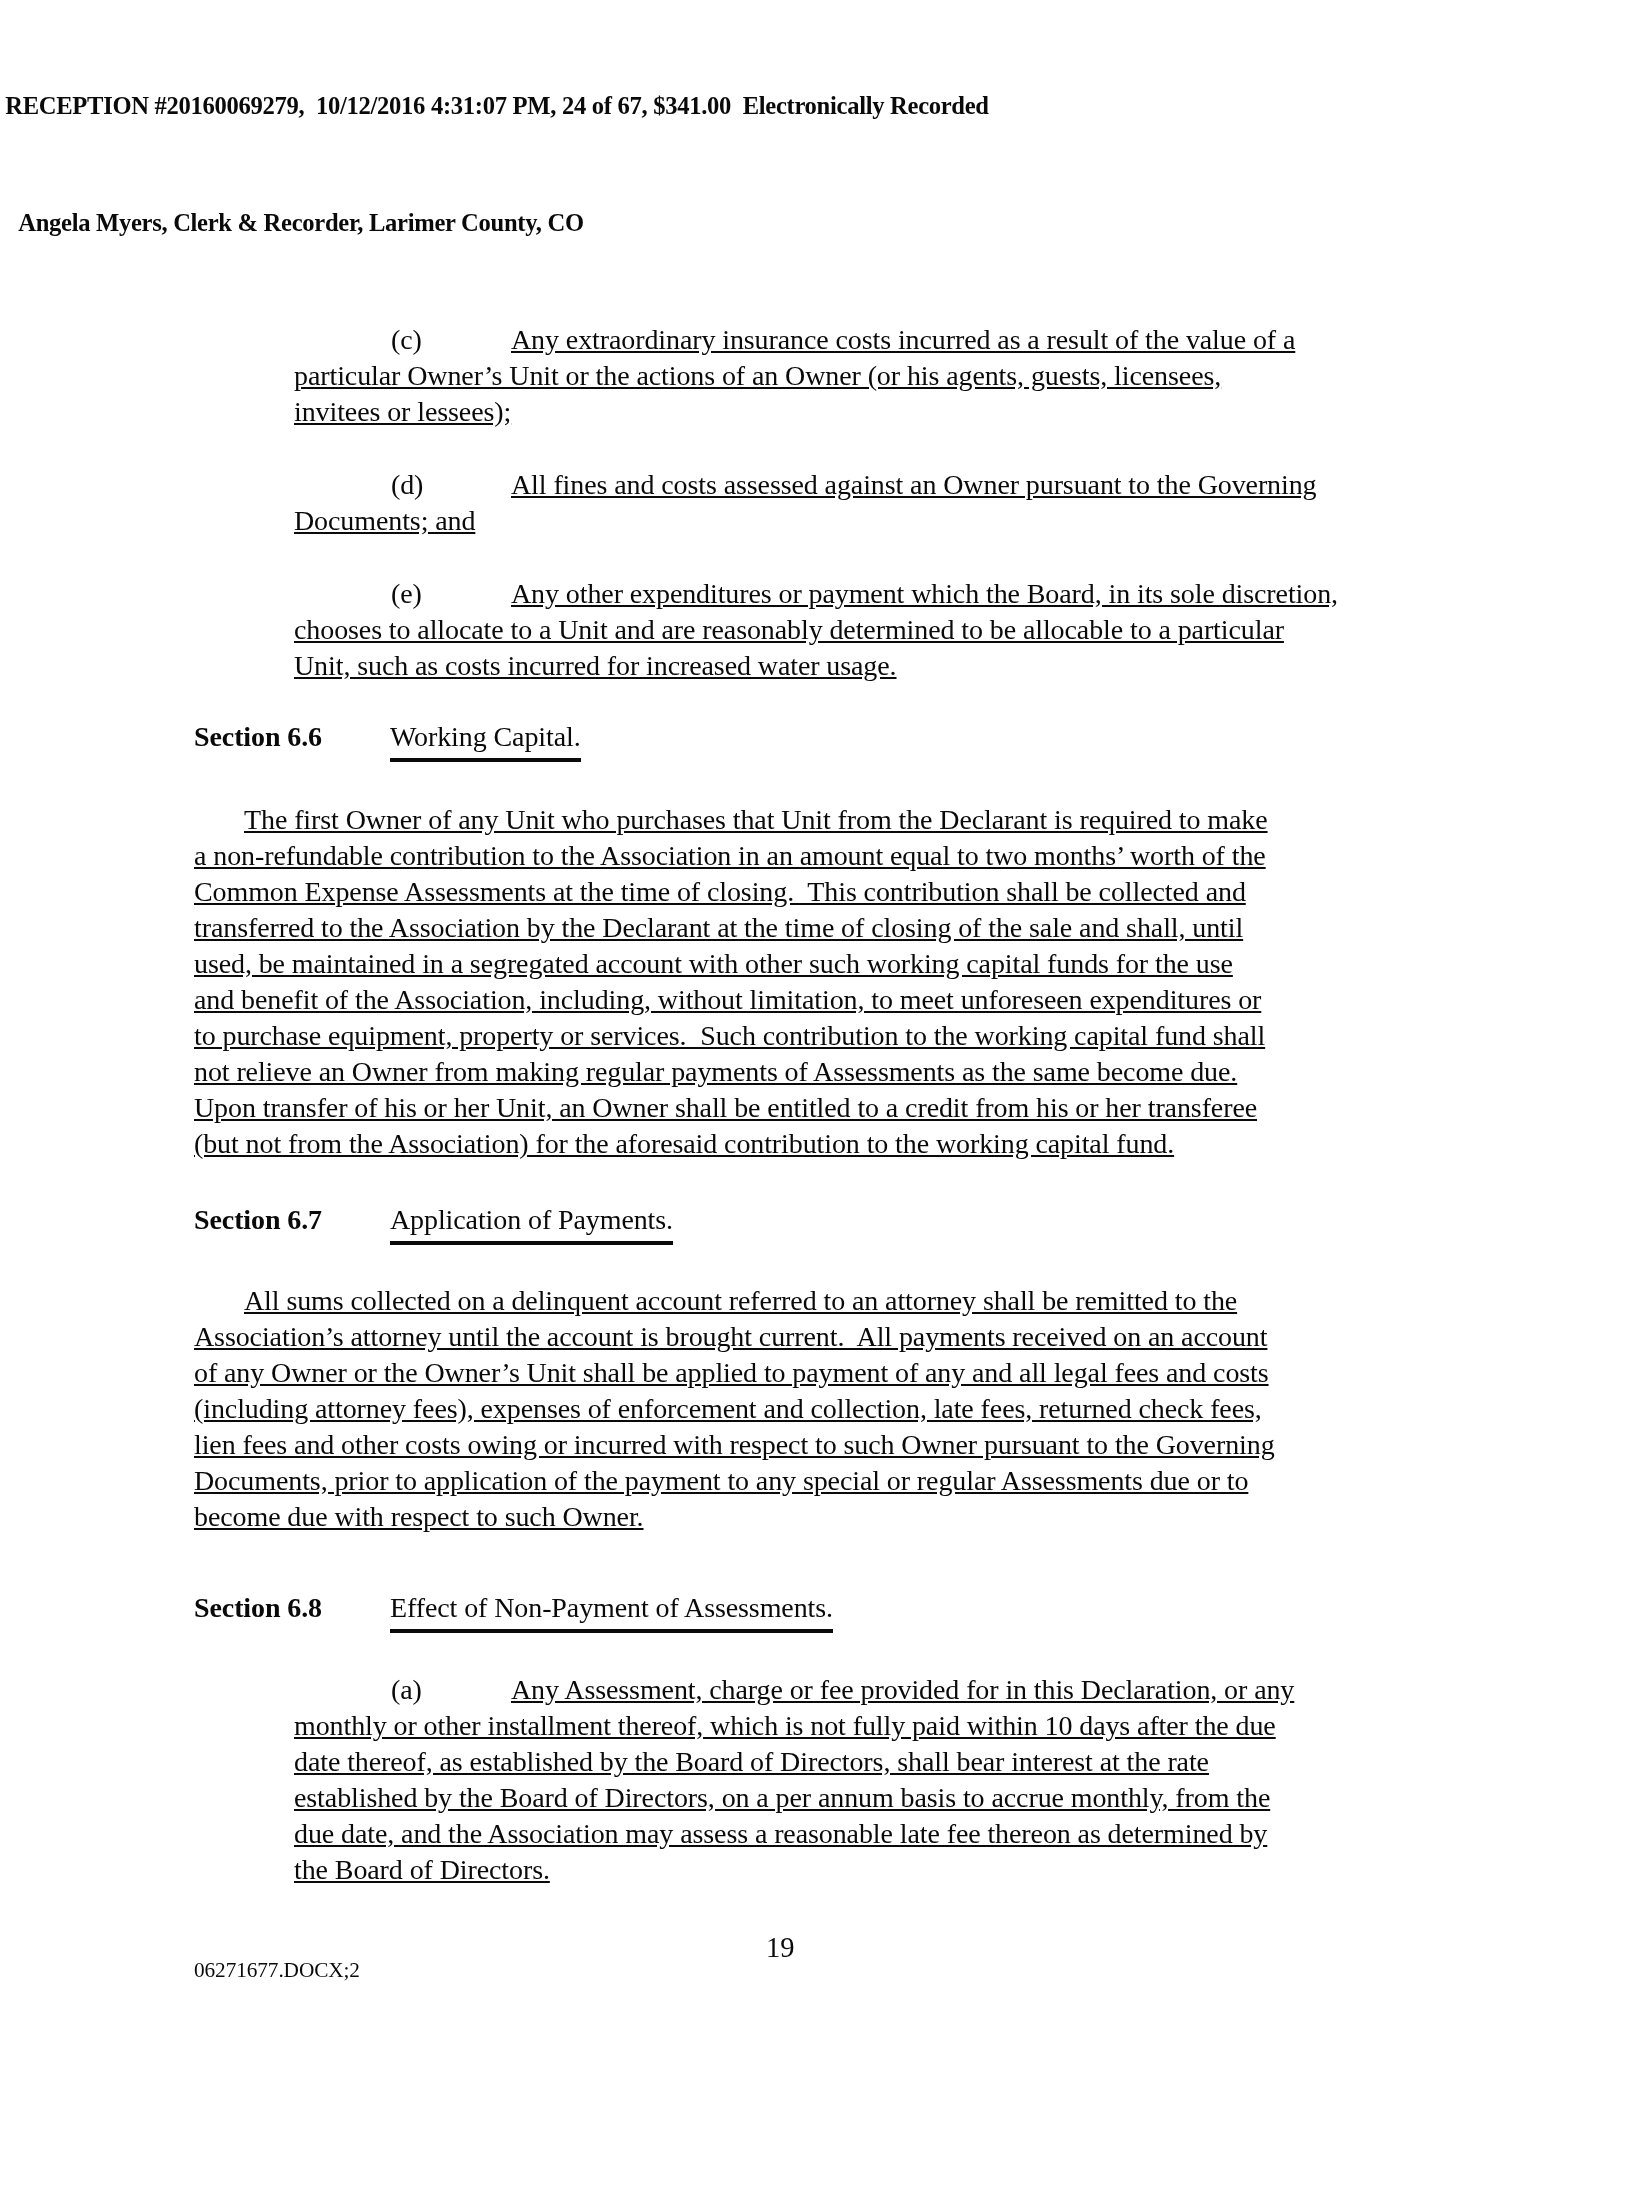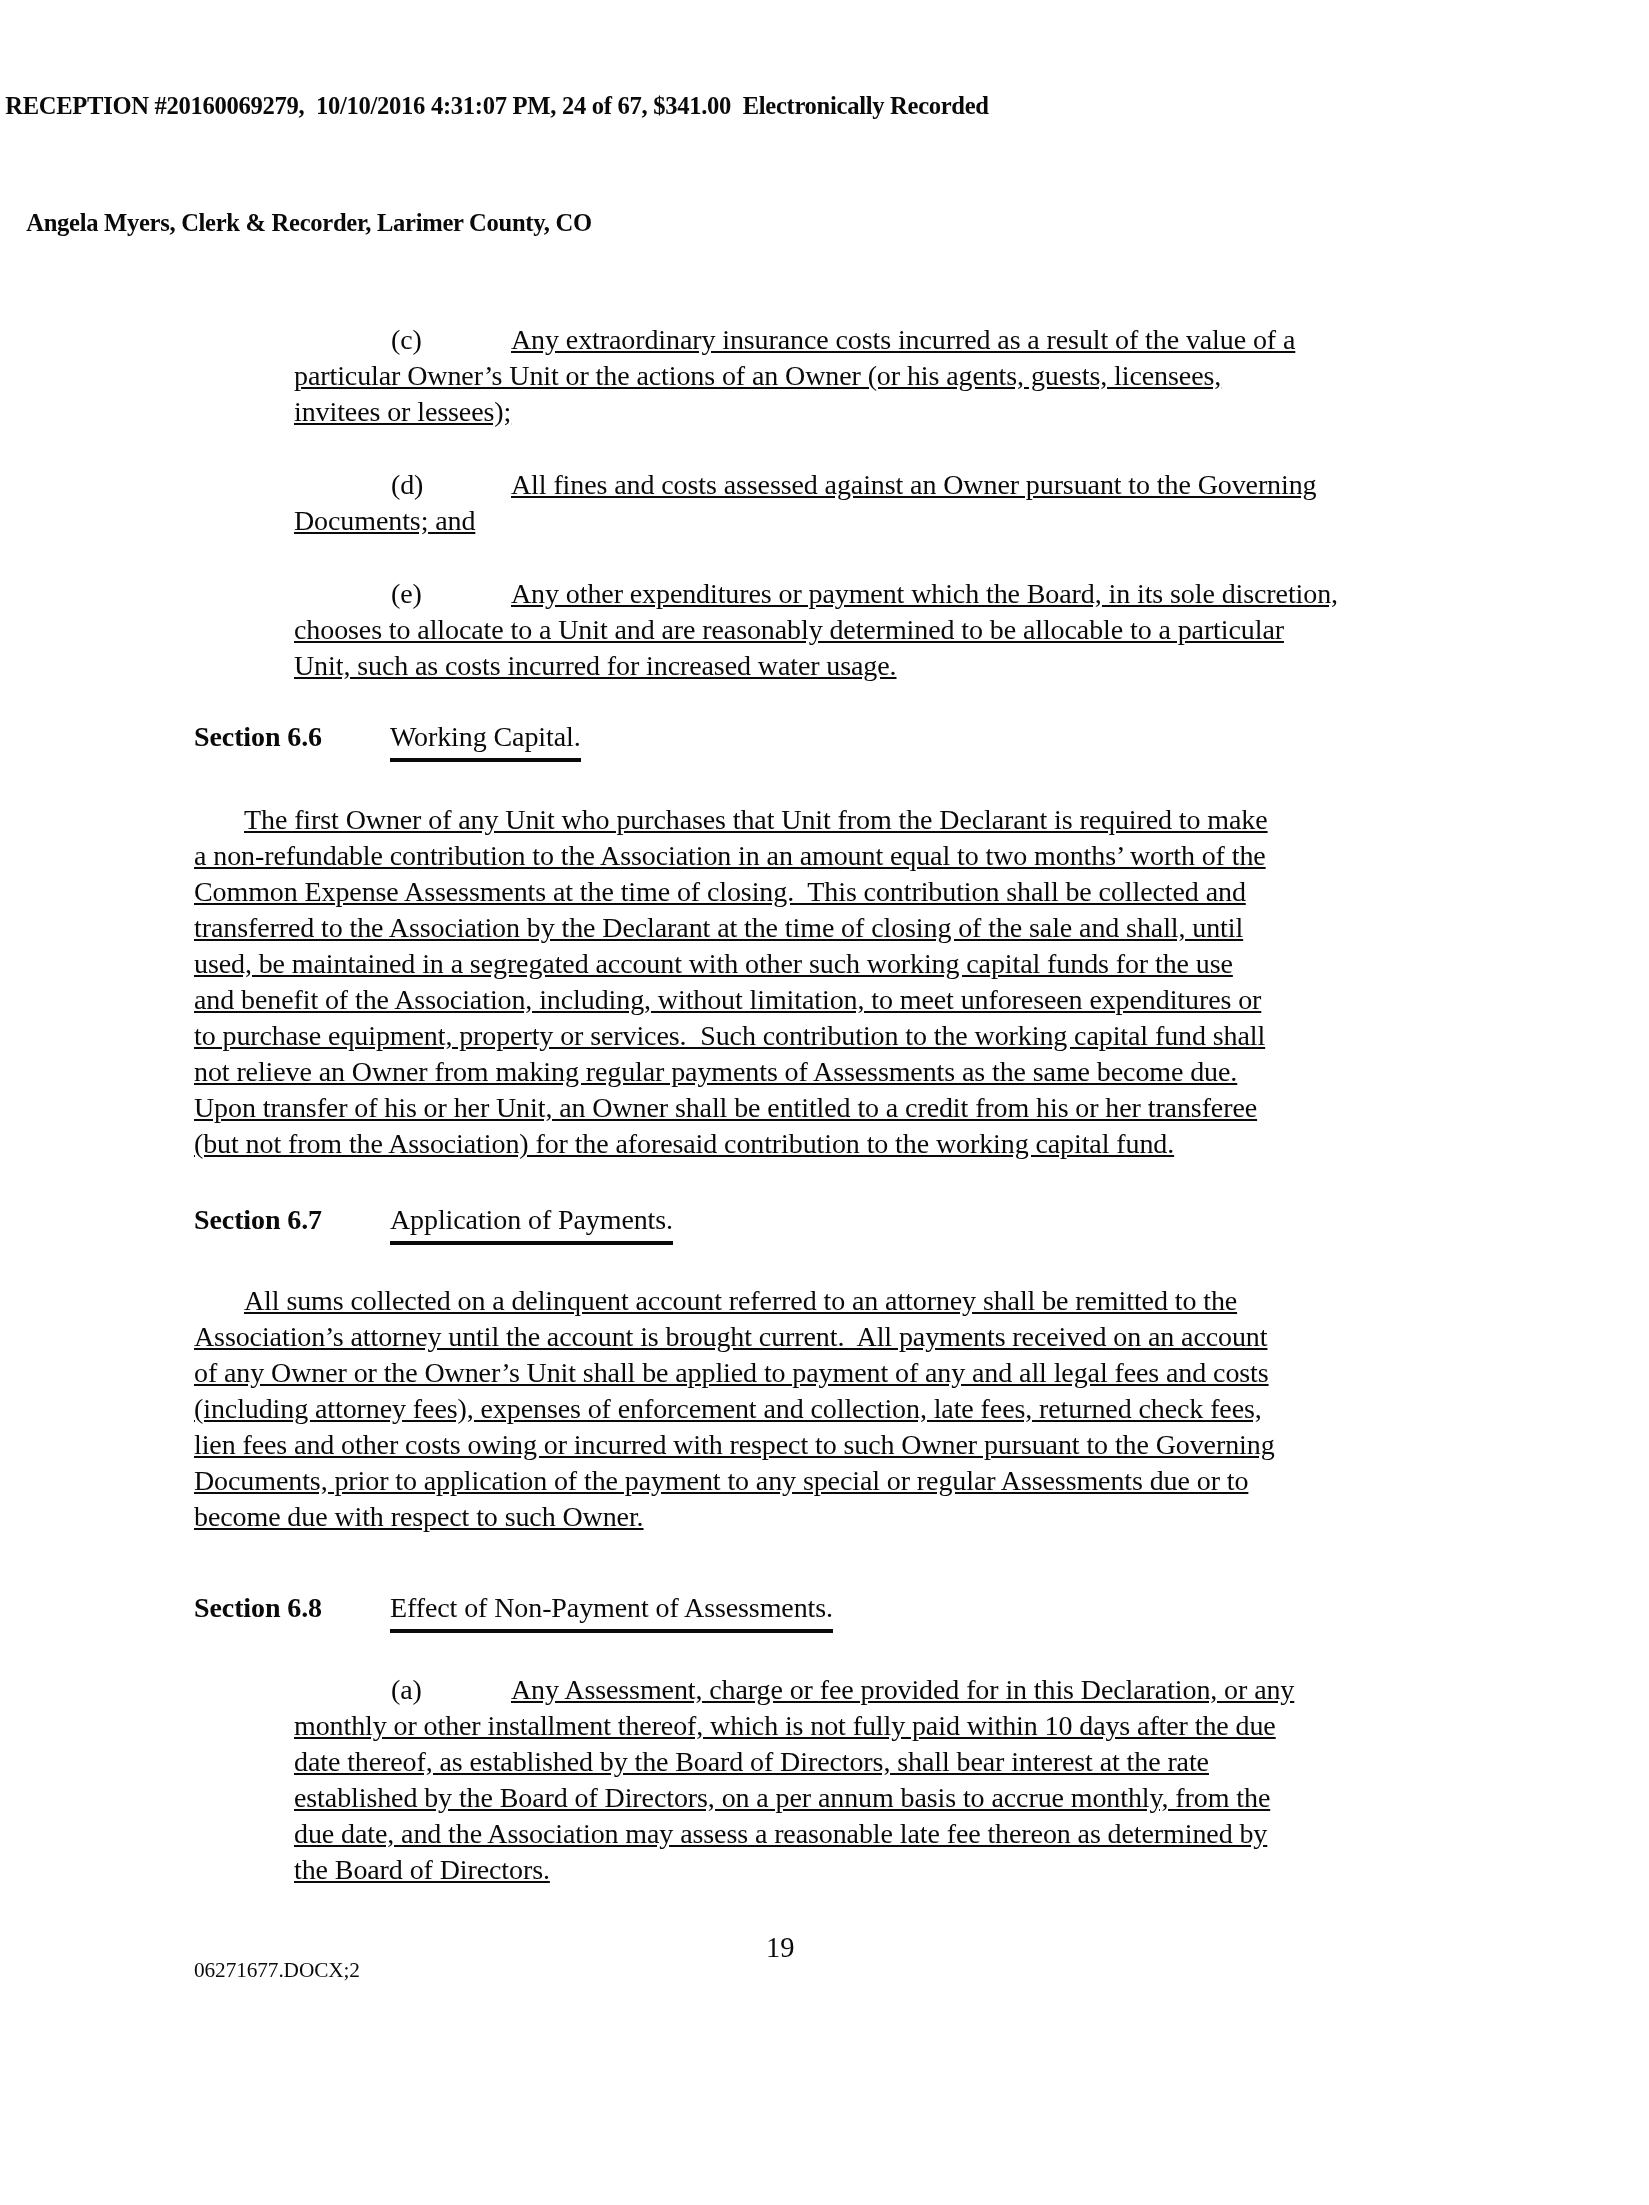--- a/index.html
+++ b/index.html
@@ -21,21 +21,21 @@
     position: absolute;
     top: 7.8px;
     left: 5.2px;
     font-weight: bold;
     font-size: 24.6px;
     line-height: 39px;
     letter-spacing: -0.3px;
     white-space: pre;
   }
   .stamp .stamp-line2 {
-    margin-left: 21px;
+    margin-left: 13px;
   }
   
   .block {
     position: absolute;
     left: 0;
     width: 1649px;
     font-size: 28px;
     line-height: 36px;
     letter-spacing: -0.1px;
   }
@@ -87,21 +87,21 @@
     top: 1932px;
     font-size: 28.5px;
   }
 </style>
 </head>
 <body>
 
 <div class="page">
 
   <div class="stamp">
-    <div class="stamp-line1">RECEPTION #20160069279,  10/10/2016 4:31:07 PM, 24 of 67, $341.00  Electronically Recorded</div>
+    <div class="stamp-line1">RECEPTION #20160069279,  10/12/2016 4:31:07 PM, 24 of 67, $341.00  Electronically Recorded</div>
     <div class="stamp-line2">Angela Myers, Clerk &amp; Recorder, Larimer County, CO</div>
   </div>
 
   <div class="block subpara" style="top:322px">
     <span class="plabel">(c)</span><span class="ptext">Any extraordinary insurance costs incurred as a result of the value of a
 particular Owner’s Unit or the actions of an Owner (or his agents, guests, licensees,
 invitees or lessees);</span>
   </div>
 
   <div class="block subpara" style="top:467px">

